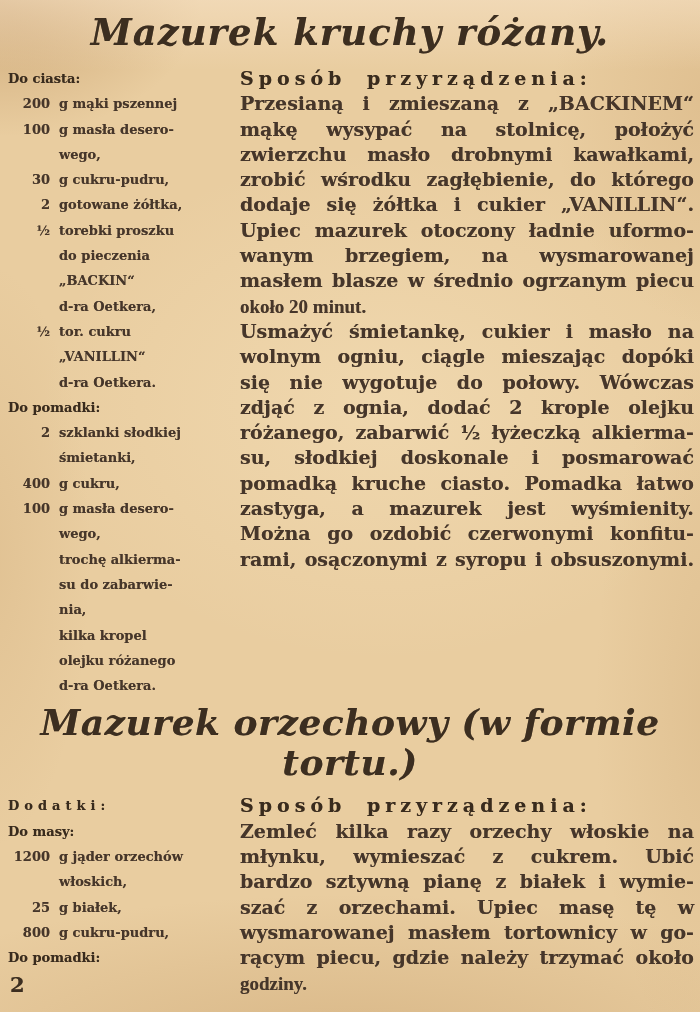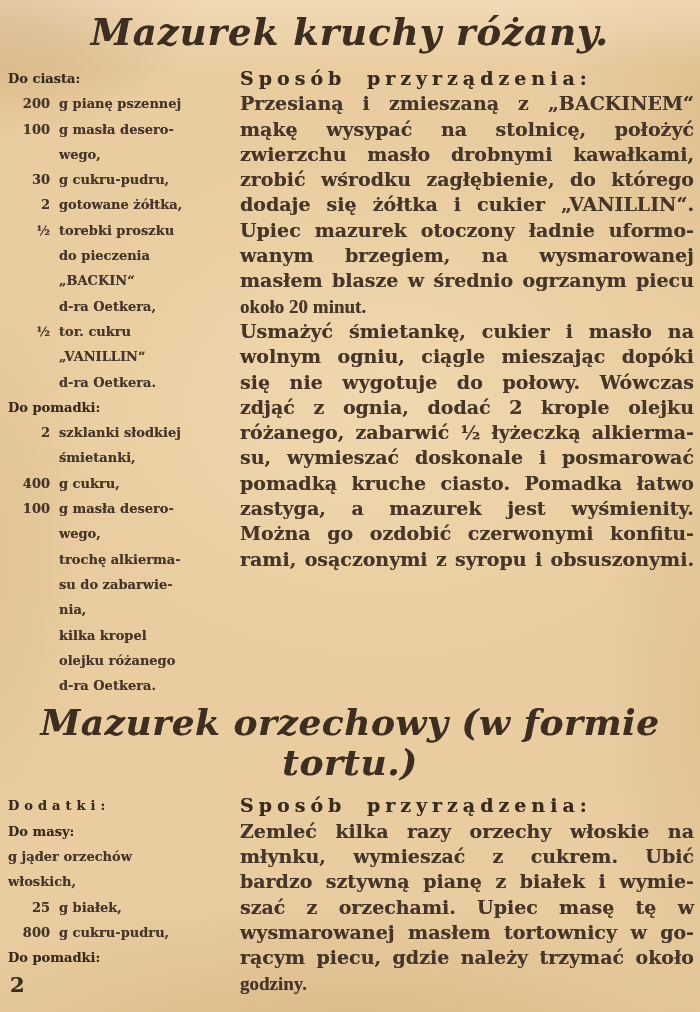--- a/index.html
+++ b/index.html
@@ -64,21 +64,21 @@
 <div class="page">
 
   <h1 class="title-1">Mazurek kruchy różany.</h1>
 
   <div class="cols">
     <div class="col-left">
       <div class="ing-head">Do ciasta:</div>
 
       <div class="ing-row">
         <span class="ing-qty">200</span>
-        <span class="ing-text">g pianę pszennej</span>
+        <span class="ing-text">g mąki pszennej</span>
       </div>
       <div class="ing-row">
         <span class="ing-qty">100</span>
         <span class="ing-text">g masła desero-
 wego,</span>
       </div>
       <div class="ing-row">
         <span class="ing-qty">30</span>
         <span class="ing-text">g cukru-pudru,</span>
       </div>
@@ -142,37 +142,38 @@
         <div class="m-line">wanym brzegiem, na wysmarowanej</div>
         <div class="m-line">masłem blasze w średnio ogrzanym piecu</div>
         <div class="m-line short">około 20 minut.</div>
       </div>
       <div>
         <div class="m-line">Usmażyć śmietankę, cukier i masło na</div>
         <div class="m-line">wolnym ogniu, ciągle mieszając dopóki</div>
         <div class="m-line">się nie wygotuje do połowy. Wówczas</div>
         <div class="m-line">zdjąć z ognia, dodać 2 krople olejku</div>
         <div class="m-line">różanego, zabarwić ½ łyżeczką alkierma-</div>
-        <div class="m-line">su, wymieszać doskonale i posmarować</div>
+        <div class="m-line">su, słodkiej doskonale i posmarować</div>
         <div class="m-line">pomadką kruche ciasto. Pomadka łatwo</div>
         <div class="m-line">zastyga, a mazurek jest wyśmienity.</div>
         <div class="m-line">Można go ozdobić czerwonymi konfitu-</div>
         <div class="m-line">rami, osączonymi z syropu i obsuszonymi.</div>
       </div>
     </div>
   </div>
 
   <h2 class="title-2">Mazurek orzechowy (w formie tortu.)</h2>
 
   <div class="cols">
     <div class="col-left">
       <div class="ing-head spaced">Dodatki:</div>
       <div class="ing-head">Do masy:</div>
 
       <div class="ing-row">
+        <span class="ing-qty">1200</span>
         <span class="ing-text">g jąder orzechów
 włoskich,</span>
       </div>
       <div class="ing-row">
         <span class="ing-qty">25</span>
         <span class="ing-text">g białek,</span>
       </div>
       <div class="ing-row">
         <span class="ing-qty">800</span>
         <span class="ing-text">g cukru-pudru,</span>

